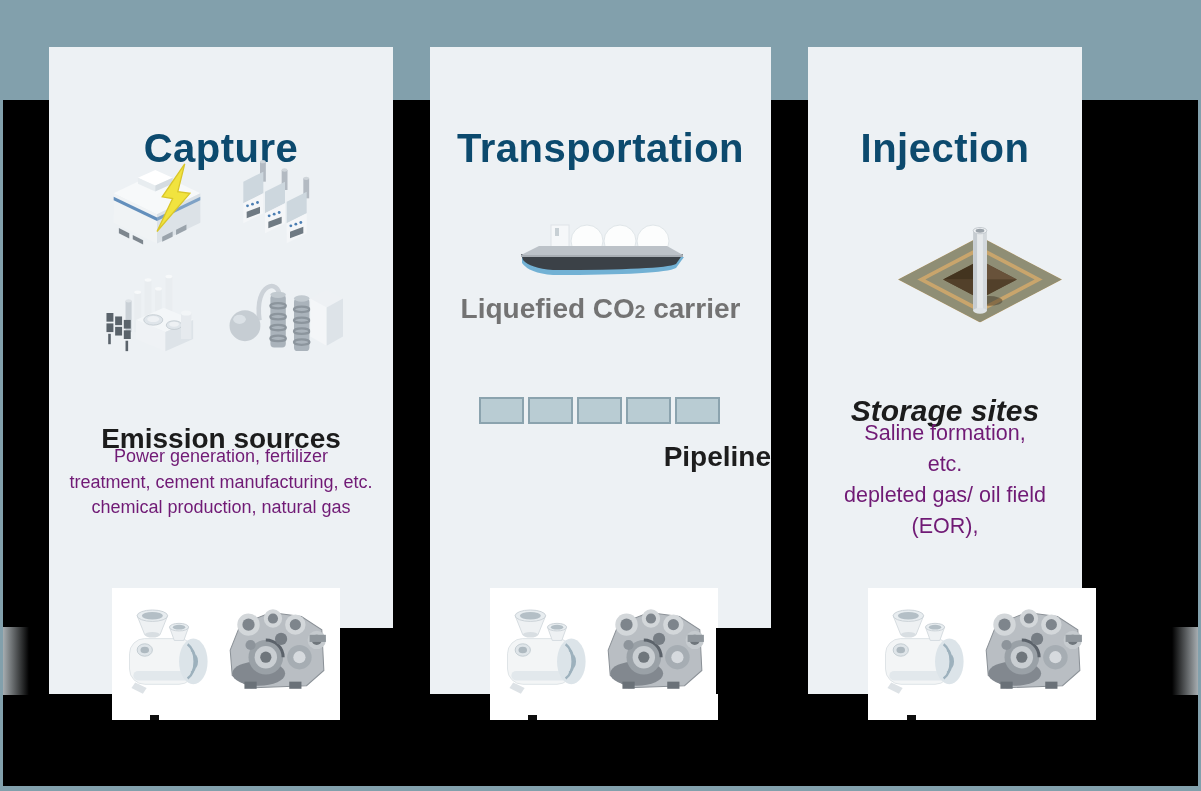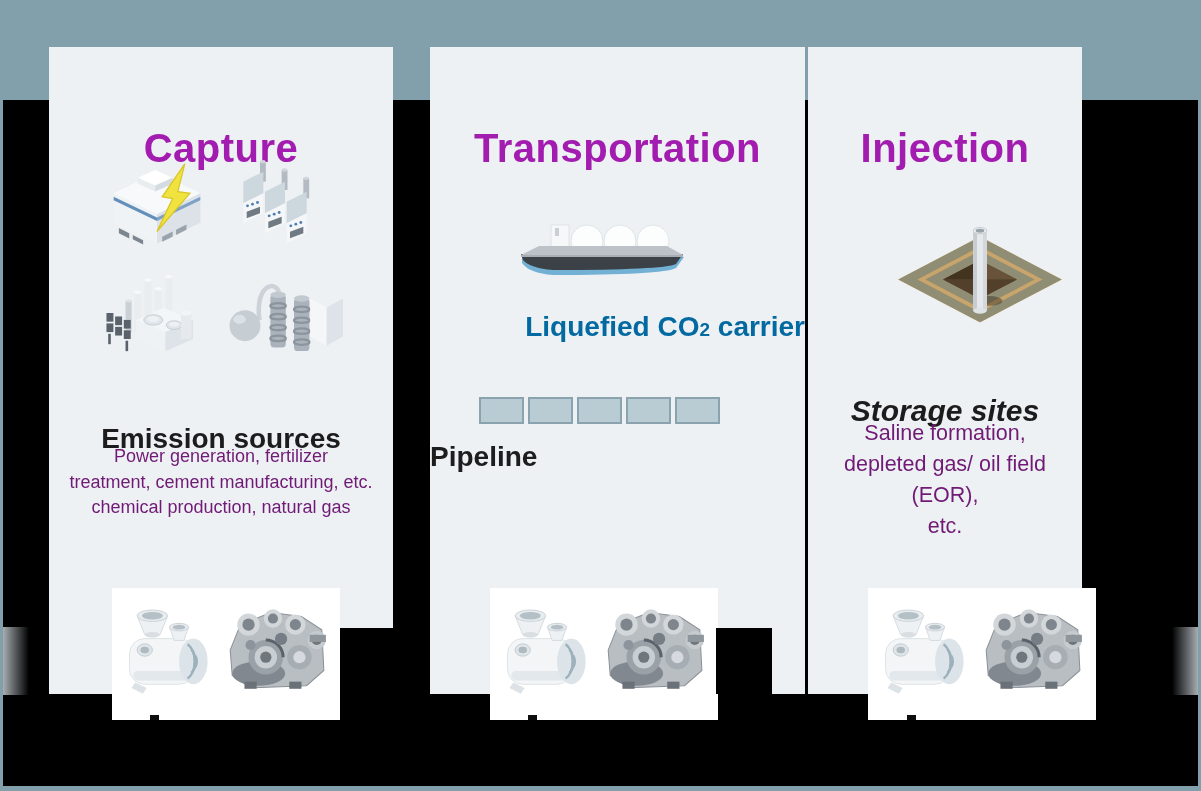--- a/index.html
+++ b/index.html
@@ -10,34 +10,34 @@
   .frame-left{position:absolute;left:0;top:100px;width:3px;height:691px;background:#82a0ac;}
   .frame-right{position:absolute;left:1198px;top:100px;width:3px;height:691px;background:#82a0ac;}
   .frame-bottom{position:absolute;left:0;top:786px;width:1201px;height:5px;background:#82a0ac;}
   
   .edge-fade{position:absolute;top:627px;height:68px;width:26px;}
   .edge-fade.l{left:3px;background:linear-gradient(to right,rgba(185,192,196,.9),rgba(0,0,0,0));}
   .edge-fade.r{left:1172px;background:linear-gradient(to left,rgba(185,192,196,.9),rgba(0,0,0,0));}
   
   .card{position:absolute;top:47px;height:647px;background:#edf1f4;}
   .c1{left:49px;width:344px;}
-  .c2{left:430px;width:341px;padding-left:34px;}
+  .c2{left:430px;width:341px;}
   .c3{left:808px;width:274px;}
   .card-title{position:absolute;top:46px;left:0;right:0;text-align:center;
-              font-size:40px;font-weight:bold;color:#a21caf;letter-spacing:.5px;}
+              font-size:40px;font-weight:bold;color:#0c4a6e;letter-spacing:.5px;}
   .heading{position:absolute;left:0;right:0;text-align:center;font-weight:bold;color:#1c1c1c;}
   .h-emission{top:348px;font-size:28px;}
   .h-storage{top:317px;font-size:30px;font-style:italic;}
   .body-lines{position:absolute;left:0;right:0;text-align:center;color:#701a75;}
   .b1{top:397px;font-size:18px;line-height:25.5px;}
   .b3{top:371px;font-size:21.5px;line-height:31px;}
-  .carrier-label{position:absolute;top:246px;left:0;right:0;text-align:right;
-                 font-size:28px;font-weight:600;color:#0369a1;margin-top:18px;}
+  .carrier-label{position:absolute;top:246px;left:0;right:0;text-align:center;
+                 font-size:28px;font-weight:600;color:#737373;}
   .carrier-label .sub2{font-size:19px;}
-  .pipeline-label{position:absolute;top:394px;left:0;right:0;text-align:left;
+  .pipeline-label{position:absolute;top:394px;left:0;right:0;text-align:right;
                   font-size:28px;font-weight:bold;color:#1d1d1d;}
   .pipeline-row{position:absolute;top:350px;left:49px;display:flex;gap:4px;}
   .pipe-seg{width:45px;height:27px;background:#b9ccd3;border:2px solid #8ba3ae;box-sizing:border-box;}
   
   .icn{position:absolute;}
   .i-power{left:56px;top:110px;}
   .i-saw{left:186px;top:108px;}
   .i-chem{left:54px;top:220px;}
   .i-ref{left:176px;top:220px;}
   .i-ship{left:85px;top:172px;}
@@ -315,22 +315,22 @@
   </section>
 
   <section class="card c3">
     <h2 class="card-title">Injection</h2>
     <svg class="icn i-store" width="176" height="125">
         <use href="#sym-store"></use>
       </svg>
     <h3 class="heading h-storage">Storage sites</h3>
     <div class="body-lines b3">
       <div>Saline formation,</div>
+      <div>etc.</div>
       <div>depleted gas/ oil field (EOR),</div>
-      <div>etc.</div>
     </div>
     <div class="photo-box pb3">
       <svg class="ph-comp" width="100" height="100">
           <use href="#sym-comp"></use>
         </svg>
       <svg class="ph-eng" width="112" height="106">
           <use href="#sym-eng"></use>
         </svg>
     </div>
   </section>

